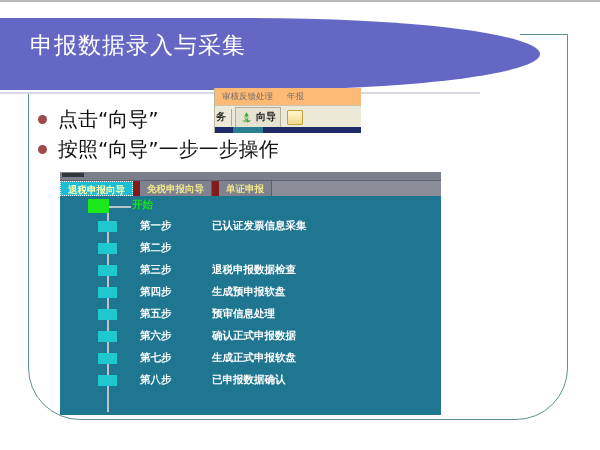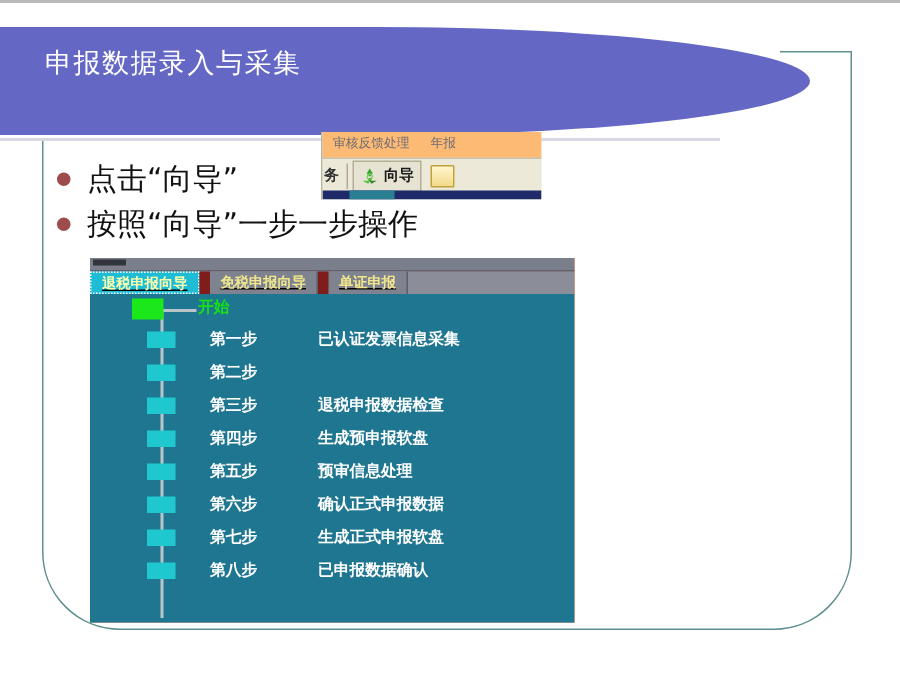--- a/index.html
+++ b/index.html
@@ -32,21 +32,21 @@
     position:absolute;left:-40px;top:18px;width:580px;height:72px;
     background:#6468c4;
     border-radius:0 290px 290px 0 / 0 36px 36px 0;
   }
   .banner-underline{
     position:absolute;left:0;top:92px;width:480px;height:2px;background:#d8d8e4;
   }
   .banner-title{
     position:absolute;left:30px;top:30px;
     color:#ffffff;
-    font-size:18px;
+    font-size:23px;
     letter-spacing:1px;
     font-family:"DejaVu Sans","Liberation Sans",sans-serif;
     white-space:nowrap;
   }
 
   
   .bullets{position:absolute;left:38px;top:104px;width:420px;}
   .bullet-row{display:flex;align-items:center;height:30px;white-space:nowrap;}
   .bullet-dot{
     width:9px;height:9px;border-radius:50%;
@@ -98,24 +98,23 @@
   .tb-bottomband{
     position:absolute;left:0;bottom:0;width:146px;height:6px;
     background:#1f2a6b;
   }
   .tb-bottomband .teal-chip{
     position:absolute;left:18px;top:0;width:30px;height:6px;background:#2b7f93;
   }
 
   
   .app-shot{
-    position:absolute;left:60px;top:172px;width:323px;height:243px;
+    position:absolute;left:60px;top:172px;width:381px;height:243px;
     overflow:hidden;
-    background:#c2410c;
-    text-decoration:underline;
+    background:#0ea5e9;
   }
   .app-titlestrip{
     position:relative;height:8px;background:#7b7f8c;
     border-bottom:1px solid #5e6270;
   }
   .app-titlestrip .dark-blip{
     position:absolute;left:2px;top:1px;width:22px;height:4px;background:#33353d;
   }
   .app-tabs{
     position:relative;height:15px;background:#8b8e99;

